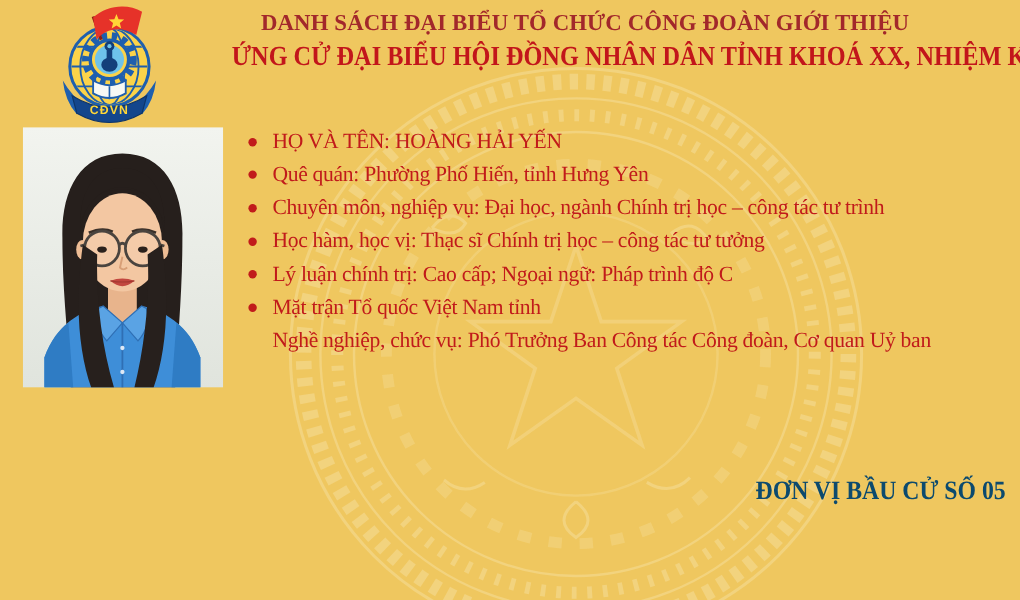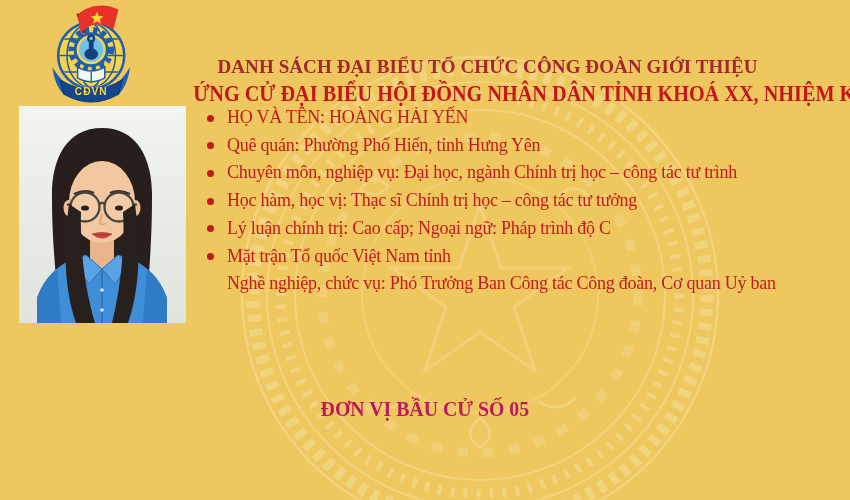--- a/index.html
+++ b/index.html
@@ -6,21 +6,21 @@
   .page{
     position:relative;width:850px;height:500px;overflow:hidden;
     background:#efc75f;
     font-family:"Liberation Serif","DejaVu Serif",serif;
   }
   
   .watermark{position:absolute;left:0;top:0;pointer-events:none;}
 
   
   .logo{position:absolute;left:33px;top:3px;width:130px;height:102px;}
-  .header{position:absolute;left:140px;right:15px;top:7px;text-align:center;margin-top:47px;}
+  .header{position:absolute;left:140px;right:15px;top:7px;text-align:center;}
   .h1{
     font-weight:bold;font-size:19px;line-height:26px;color:#a2282b;
     letter-spacing:0.1px;white-space:nowrap;
   }
   .h2{
     font-weight:bold;font-size:23px;line-height:28px;color:#c2161b;white-space:nowrap;
   }
   .squeeze{display:inline-block;transform:scaleX(0.88);transform-origin:50% 50%;}
 
   
@@ -33,21 +33,21 @@
     color:#c11b1b;font-size:18px;line-height:27.7px;letter-spacing:-0.25px;
   }
   .item{display:flex;align-items:flex-start;white-space:nowrap;}
   .dot{
     flex:0 0 auto;width:7px;height:7px;border-radius:50%;
     background:#c11b1b;margin:10.5px 13px 0 2px;
   }
   .item-text{flex:1 1 auto;}
 
   
-  .footer{position:absolute;left:0;right:0;top:395px;text-align:center;color:#be185d;}
+  .footer{position:absolute;left:0;right:0;top:395px;text-align:right;color:#0c4a6e;}
   .f-line{font-weight:bold;font-size:22px;line-height:28.5px;white-space:nowrap;}
   .fsq{display:inline-block;transform:scaleX(0.9);transform-origin:50% 50%;}
 </style>
 </head>
 <body>
 
 <div class="page">
 
   <svg class="watermark" width="850" height="500" viewBox="0 0 850 500">
     <g stroke="#f5db93" fill="none" opacity="0.6">

